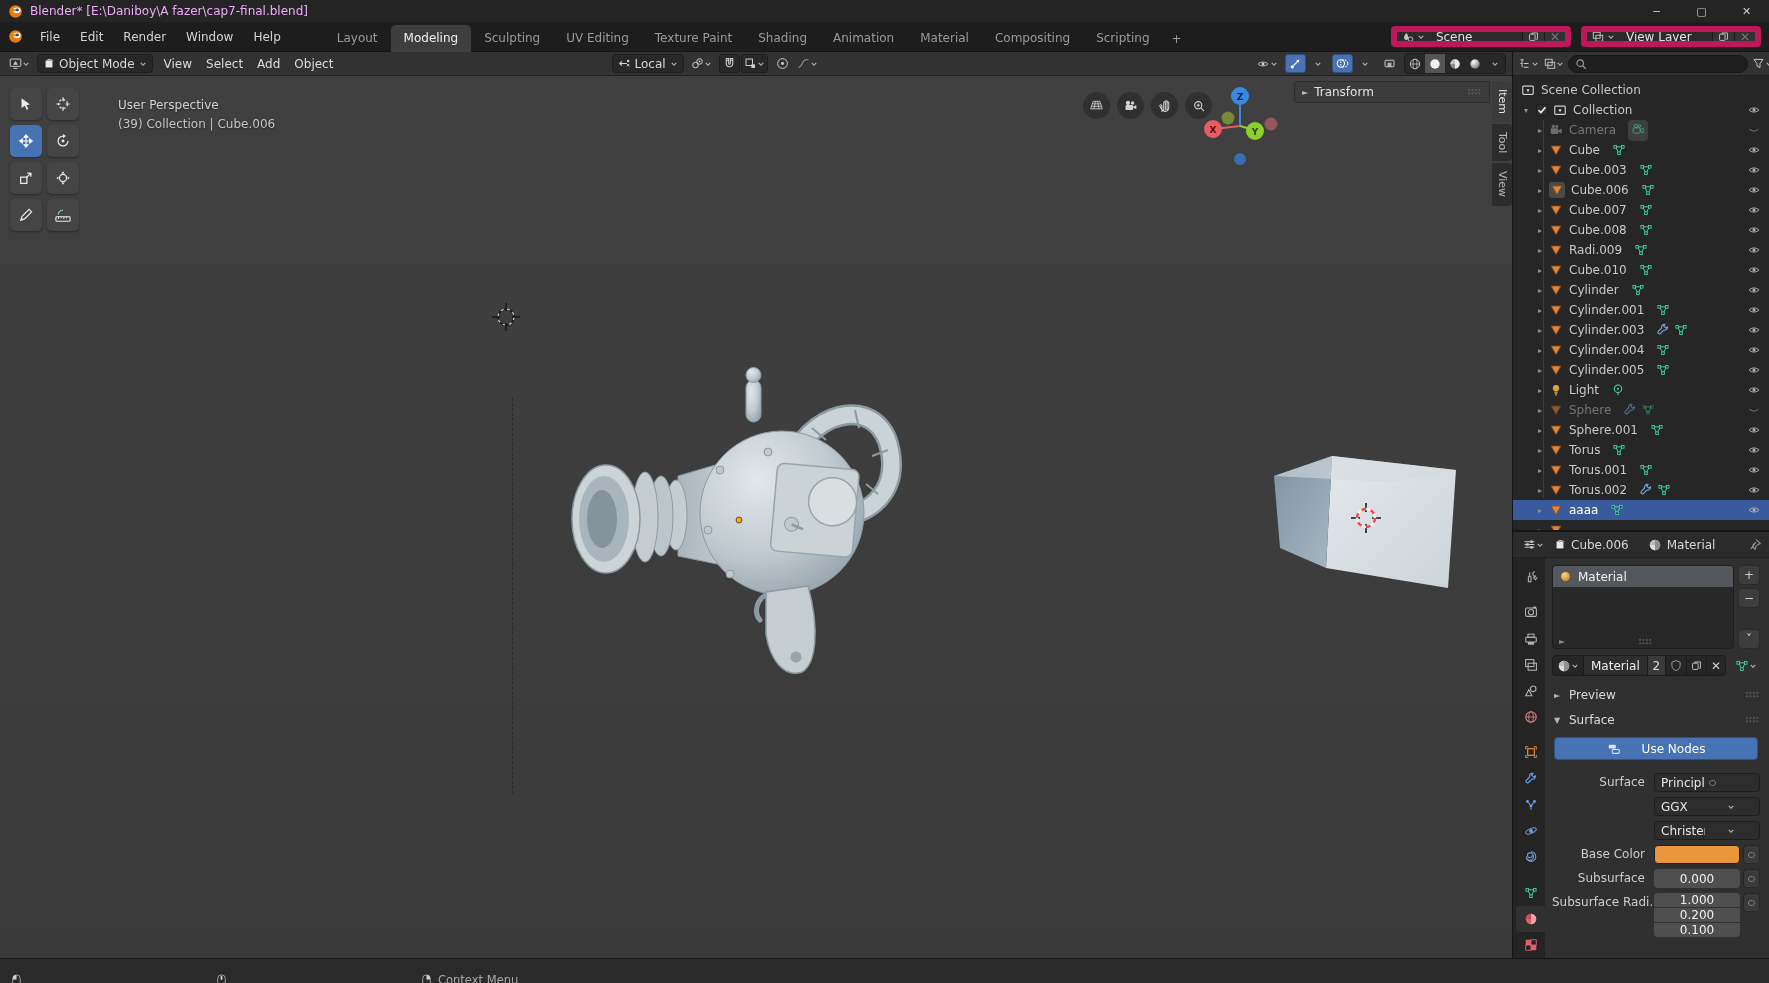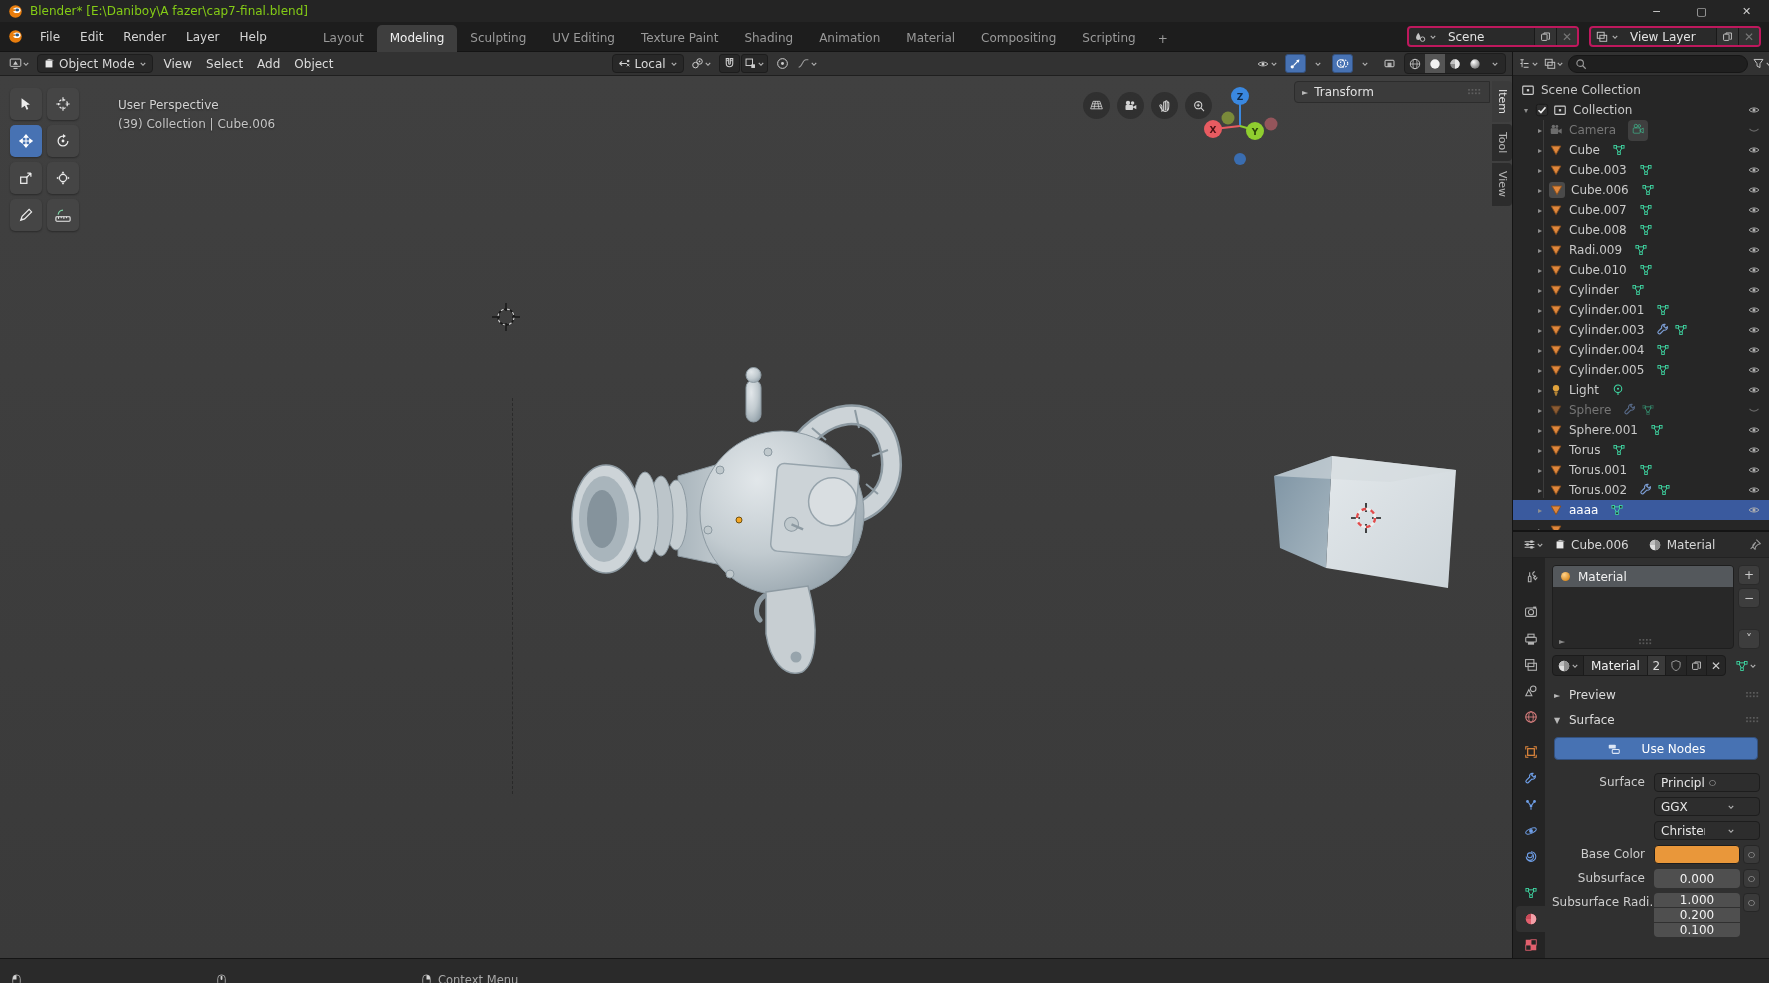--- a/index.html
+++ b/index.html
@@ -3,33 +3,33 @@
 <meta charset="utf-8">
 <style>
   *{box-sizing:border-box;margin:0;padding:0;user-select:none}
   html,body{width:1769px;height:983px;overflow:hidden;background:#1d1d1d;
     font-family:"DejaVu Sans","Liberation Sans",sans-serif;font-size:12px;color:#cfcfcf}
   .icon{display:inline-flex;align-items:center;justify-content:center;line-height:0}
   .icon svg{display:block}
 
   
   .titlebar{height:22px;background:#242424;display:flex;align-items:center;padding-left:8px;color:#c9c9c9}
-  .titlebar .ttl{margin-left:7px;font-size:12px;color:#84cc16;flex:1;white-space:nowrap}
+  .titlebar .ttl{margin-left:7px;font-size:12px;color:#f0abfc;flex:1;white-space:nowrap}
   .wctl{width:45px;height:22px;display:flex;align-items:center;justify-content:center;color:#cfcfcf;font-size:11px}
 
   
   .topbar{height:30px;background:#1d1d1d;display:flex;align-items:center;padding:0 8px;border-bottom:1px solid #141414}
   .menus{display:flex;gap:2px;margin-left:8px}
   .menu-item{padding:3px 9px;border-radius:3px;color:#d4d4d4}
   .wstabs{display:flex;align-items:flex-end;margin-left:34px;height:30px}
   .wstab{padding:6px 13px 7px;color:#9a9a9a;border-radius:5px 5px 0 0}
   .wstab.active{background:#3e3e3e;color:#f0f0f0}
   .wstab.newtab{color:#9a9a9a;padding:6px 9px}
   .tb-right{margin-left:auto;display:flex;gap:10px;align-items:center}
-  .idwidget{display:flex;align-items:center;height:21px;background:#2a2a2a;border:2px solid #be185d;border-radius:4px;overflow:hidden}
+  .idwidget{display:flex;align-items:center;height:21px;background:#2a2a2a;border:6px solid #be185d;border-radius:4px;overflow:hidden}
   .idwidget .seg{display:flex;align-items:center;gap:3px;padding:0 5px;height:100%}
   .idwidget .name{width:92px;color:#e3e3e3;padding:0 6px}
   .idwidget .btn{border-left:1px solid #191919;background:#333}
   .idwidget .dim{color:#777}
 
   
   .main{display:flex;height:906px}
   .vcol{flex:1;display:flex;flex-direction:column;position:relative;min-width:0}
   .vheader{height:24px;background:#323232;display:flex;align-items:center;padding:0 6px;gap:4px;border-bottom:1px solid #1f1f1f}
   .vmenus{display:flex}
@@ -148,21 +148,21 @@
         <circle cx="9" cy="9" r="7.5" fill="#e87d0d"></circle>
         <ellipse cx="10.5" cy="7.5" rx="4.6" ry="3.4" fill="#fff"></ellipse>
         <ellipse cx="11" cy="7.2" rx="2.3" ry="1.7" fill="#265787"></ellipse>
         <path d="M2 10 L7.5 5.5 L9 8 Z" fill="#e87d0d"></path>
       </svg>
     </span>
   <div class="menus" id="menu-list">
       <span class="menu-item">File</span>
       <span class="menu-item">Edit</span>
       <span class="menu-item">Render</span>
-      <span class="menu-item">Layer</span>
+      <span class="menu-item">Window</span>
       <span class="menu-item">Help</span>
     </div>
   <div class="wstabs" id="workspace-tabs">
       <span class="wstab">Layout</span>
       <span class="wstab active">Modeling</span>
       <span class="wstab">Sculpting</span>
       <span class="wstab">UV Editing</span>
       <span class="wstab">Texture Paint</span>
       <span class="wstab">Shading</span>
       <span class="wstab">Animation</span>

